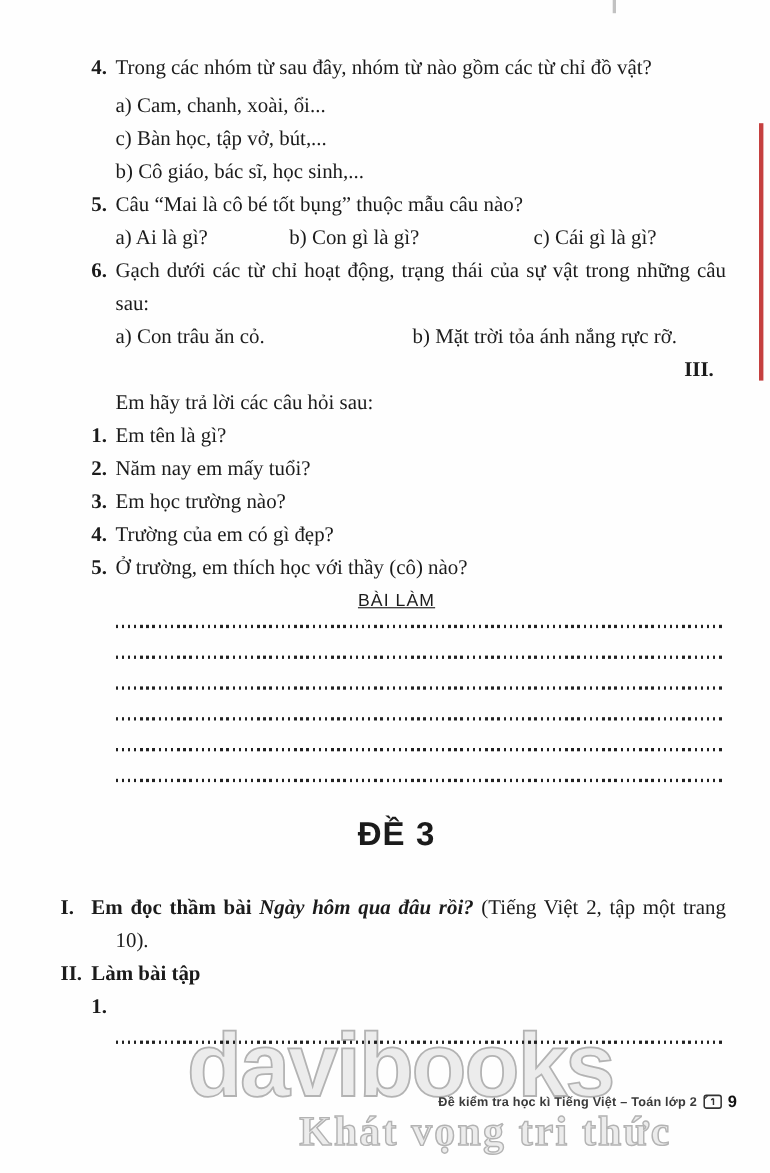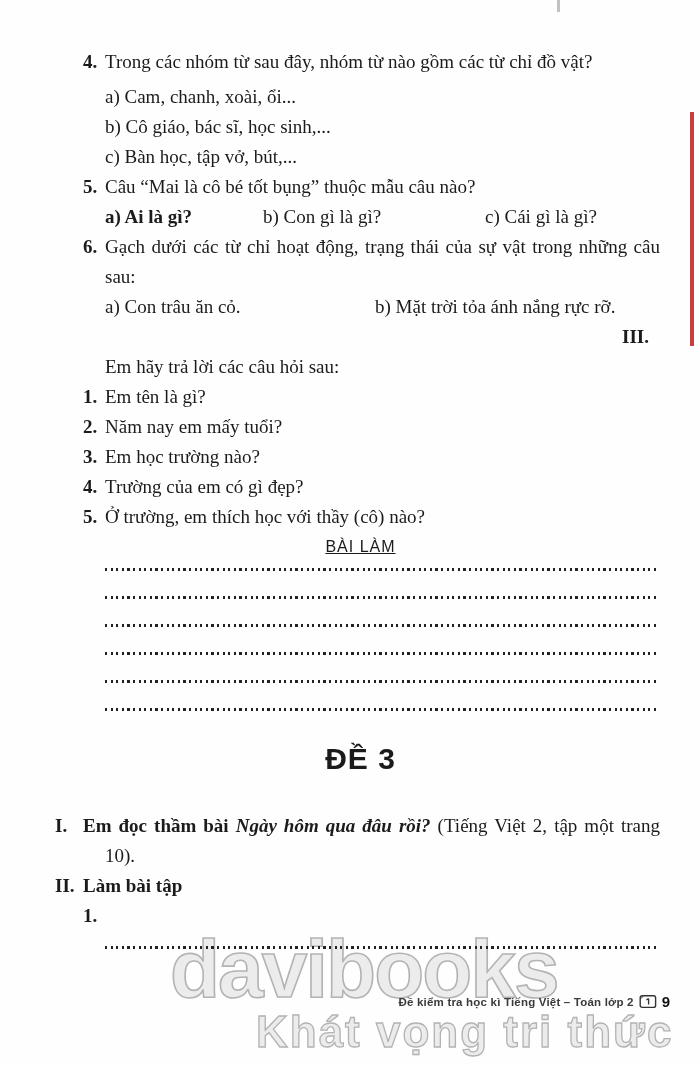--- a/index.html
+++ b/index.html
@@ -10,21 +10,21 @@
   }
   .content{position:absolute;left:83px;top:47px;width:577px;
     font-size:19px;line-height:30px;z-index:2;}
   .row{display:flex;}
   .qnum{flex:0 0 22px;font-weight:bold;}
   .b{font-weight:bold;}
   .ind{padding-left:22px;}
   .jt{text-align:justify;}
   .mb5{margin-bottom:5px;}
   .opt3{display:flex;padding-left:22px;}
-  .opt3 .o1{width:158px;font-weight:bold;}
+  .opt3 .o1{width:158px;}
   .opt3 .o2{width:222px;}
   .opt2{display:flex;padding-left:22px;}
   .opt2 .o1{width:270px;}
   .hsec{display:flex;font-weight:bold;margin-left:-21px;justify-content:flex-end;}
   .rn3{flex:0 0 38px;}
   .rowI{display:flex;margin-left:-28px;}
   .rn{flex:0 0 28px;font-weight:bold;}
   .rt{flex:1;padding-left:22px;text-indent:-22px;text-align:justify;}
   .bt{font-weight:bold;font-style:italic;}
   .center-lbl{text-align:center;padding-right:22px;}
@@ -34,21 +34,21 @@
     line-height:40px;margin-top:28px;letter-spacing:1px;}
   .p-part1{margin-top:32px;}
   .dotline{height:2.6px;margin-left:22px;width:552px;margin-top:25.5px;
     background-image:repeating-linear-gradient(90deg,#222 0 2.2px,transparent 2.2px 5.6px);}
   .dotline.first{margin-top:8px;}
   .dotline.answer{margin-top:15px;}
   .watermark{position:absolute;z-index:1;
     font-family:"Liberation Sans", sans-serif;font-weight:bold;
     color:#ececec;-webkit-text-stroke:1.6px #b3b3b3;white-space:nowrap;}
   .wm1{left:170px;top:928px;font-size:82px;line-height:1;letter-spacing:-2px;}
-  .wm2{left:256px;top:1010px;font-size:44px;line-height:1;letter-spacing:2px;
+  .wm2{left:272px;top:1010px;font-size:38px;line-height:1;letter-spacing:2px;font-family:Liberation Serif, serif;
     -webkit-text-stroke:1.3px #b3b3b3;}
   .footer{position:absolute;right:30px;top:993px;z-index:3;
     display:flex;align-items:center;gap:5px;
     font-family:"Liberation Sans", sans-serif;}
   .footer-text{font-size:11.5px;font-weight:bold;color:#3a3a3a;letter-spacing:0.2px;text-align:center;}
   .page-num{font-size:15px;font-weight:bold;color:#111;}
   .book-icon{display:inline-block;width:18px;height:15px;}
   .edge-mark{position:absolute;left:690px;top:112px;width:4px;height:234px;
     background:#c5403f;z-index:4;}
   .top-mark{position:absolute;left:557px;top:0;width:3px;height:12px;
@@ -63,22 +63,22 @@
 <div class="watermark wm1">davibooks</div>
 <div class="watermark wm2">Khát vọng tri thức</div>
 
 <div class="content">
 
   <div class="row jt mb5">
     <span class="qnum">4.</span>
     <span>Trong các nhóm từ sau đây, nhóm từ nào gồm các từ chỉ đồ vật?</span>
   </div>
   <div class="ind">a) Cam, chanh, xoài, ổi...</div>
+  <div class="ind">c) Bàn học, tập vở, bút,...</div>
   <div class="ind">b) Cô giáo, bác sĩ, học sinh,...</div>
-  <div class="ind">c) Bàn học, tập vở, bút,...</div>
 
   <div class="row">
     <span class="qnum">5.</span>
     <span>Câu “Mai là cô bé tốt bụng” thuộc mẫu câu nào?</span>
   </div>
   <div class="opt3">
     <span class="o1">a) Ai là gì?</span>
     <span class="o2">b) Con gì là gì?</span>
     <span class="o3">c) Cái gì là gì?</span>
   </div>

